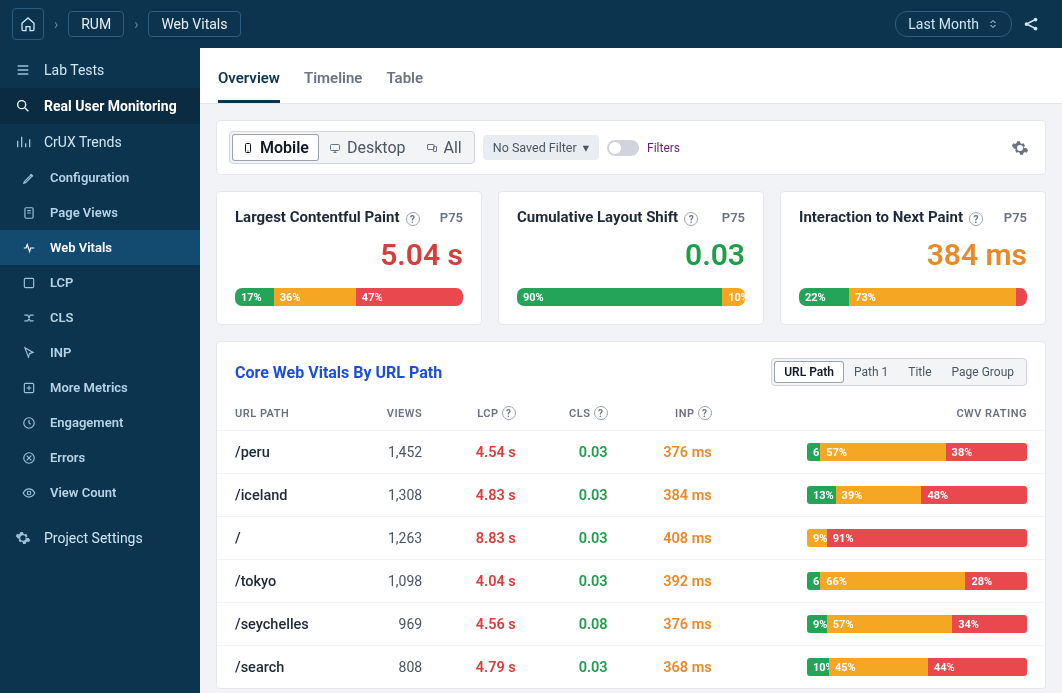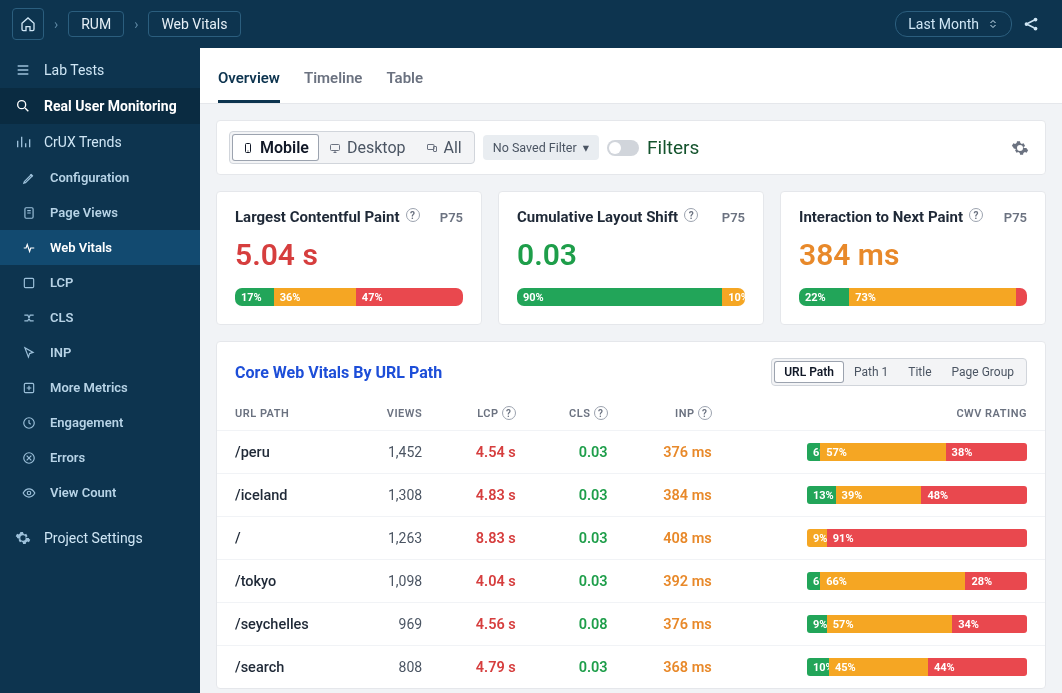--- a/index.html
+++ b/index.html
@@ -34,31 +34,31 @@
   
   .card { background:#fff; border:1px solid #e5e7eb; border-radius:4px; }
   .filters { display:flex; align-items:center; padding:10px 12px; gap:8px; }
   .seg { display:flex; border:1px solid #d1d5db; border-radius:4px; overflow:hidden; }
   .seg .opt { display:flex; align-items:center; gap:6px; padding:4px 10px; font-size:16px; color:#4b5563; cursor:pointer;}
   .seg .opt.active { background:#fff; color:#111827; font-weight:600; box-shadow: inset 0 0 0 1px #9ca3af; border-radius:3px;}
   .seg { background:#f3f4f6; padding:2px;}
   .dd { background:#e9edf1; border-radius:4px; padding:5px 10px; font-size:12.5px; color:#4b5563; display:flex; align-items:center; gap:6px; cursor:pointer;}
   .toggle { width:32px; height:16px; background:#d1d5db; border-radius:999px; position:relative; cursor:pointer;}
   .toggle::after{ content:''; position:absolute; width:12px; height:12px; background:#fff; border-radius:999px; top:2px; left:2px;}
-  .filters .lbl { font-size:19px; color:#14532d; }
+  .filters .lbl { font-size:12px; color:#701a75; }
   .gear { margin-left:auto; color:#6b7280; cursor:pointer; padding:4px;}
 
   
   .metrics { display:flex; gap:16px; }
   .metric { flex:1; padding:16px 18px 18px 18px; }
   .metric-head { display:flex; align-items:center; justify-content:space-between; margin-bottom:14px; }
-  .metric-title { font-size:15px; font-weight:700; color:#1f2937; display:flex; align-items:flex-start; gap:6px;}
+  .metric-title { font-size:15px; font-weight:700; color:#1f2937; display:flex; align-items:flex-end; gap:6px;}
   .help { width:14px; height:14px; border:1px solid #9ca3af; border-radius:999px; font-size:10px; display:inline-flex; align-items:center; justify-content:center; color:#6b7280;}
   .p75 { font-size:13px; font-weight:600; color:#6b7280;}
-  .big { font-size:30px; font-weight:600; margin-bottom:18px; line-height:1;}
+  .big { font-size:30px; font-weight:600; margin-bottom:18px; line-height:1;text-align:right;}
   .big.red { color:#d63e3e; }
   .big.green { color:#1e9e4a; }
   .big.orange { color:#e8892a; }
   .distbar { display:flex; height:18px; border-radius:7px; overflow:hidden; font-size:11px; color:#fff; font-weight:700;}
   .distbar > div { display:flex; align-items:center; padding-left:6px; }
   .g { background:#22a559; }
   .o { background:#f5a623; }
   .r { background:#e9484e; }
 
   

